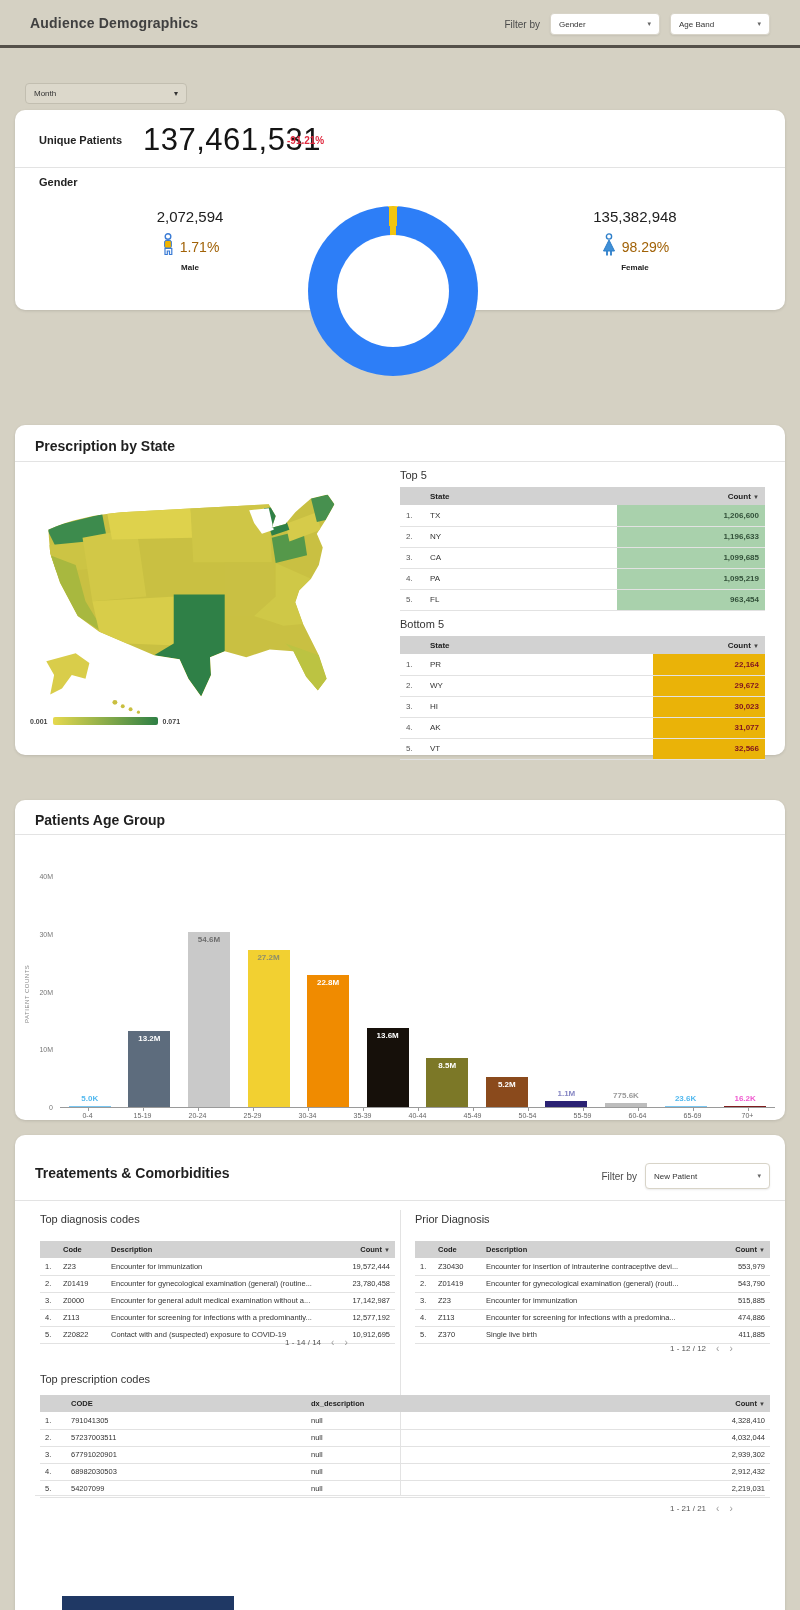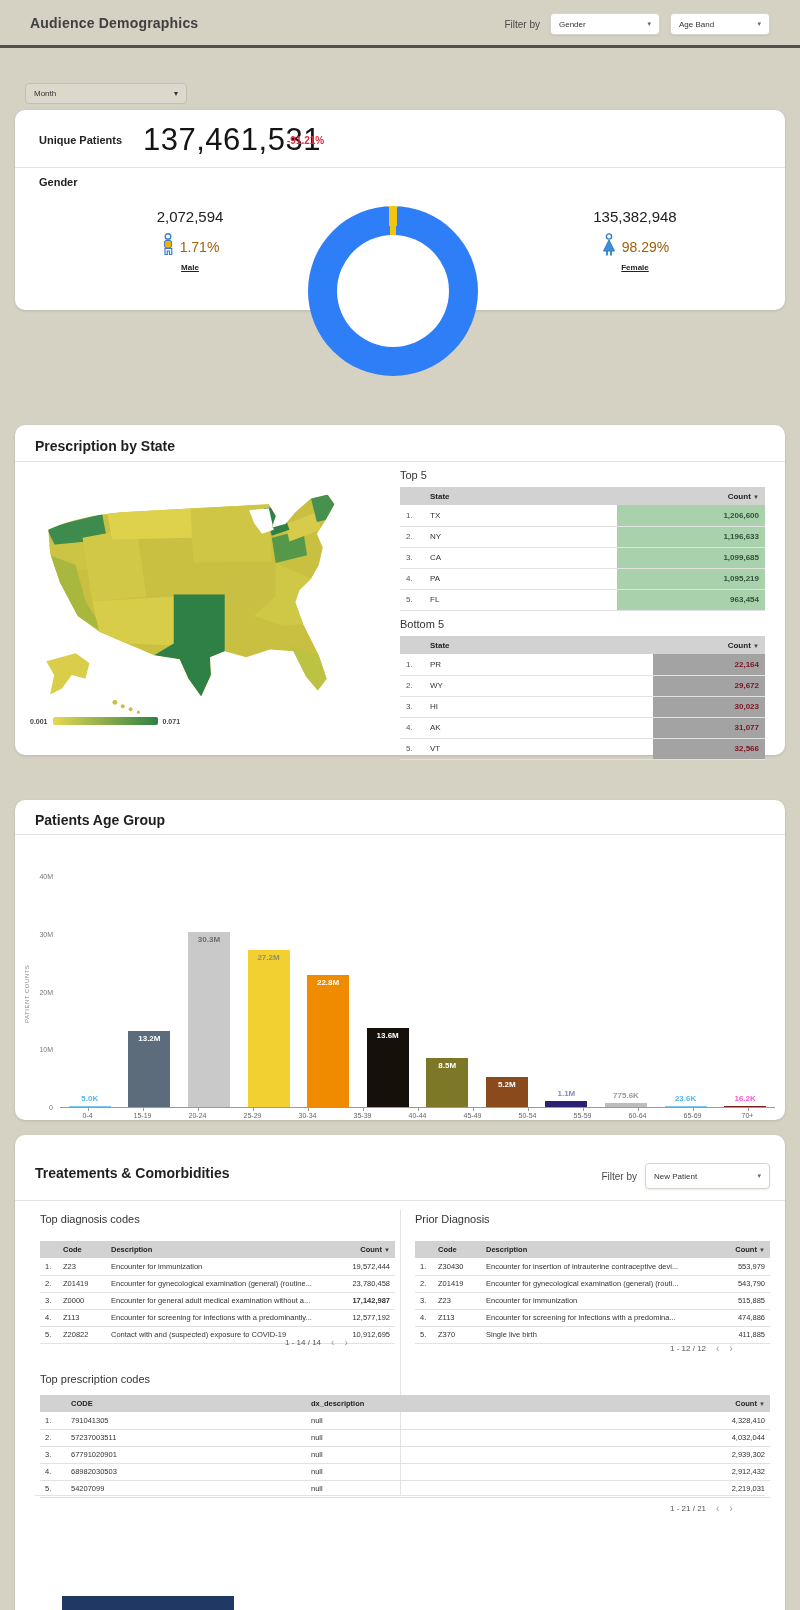--- a/index.html
+++ b/index.html
@@ -32,21 +32,21 @@
   #card-patients { top:110px; height:200px; }
   .up-label { position:absolute; top:24px; left:24px; font-size:11px; font-weight:bold; color:#222; }
   .up-value { position:absolute; top:12px; left:128px; font-size:31px; color:#141414; letter-spacing:.5px; }
   .up-delta { position:absolute; top:25px; left:272px; font-size:10px; font-weight:bold; color:#e0293e; }
   .gender-label { position:absolute; top:66px; left:24px; font-size:11px; font-weight:bold; color:#222; }
 
   .gstat { position:absolute; width:160px; text-align:center; }
   .gstat .cnt { font-size:15px; color:#202020; }
   .gstat .row2 { display:flex; align-items:center; justify-content:center; gap:5px; margin-top:8px; }
   .gstat .pct { font-size:14px; color:#a16207; }
-  .gstat .glabel { font-size:8px; font-weight:bold; color:#222; margin-top:2px;text-decoration:underline; }
+  .gstat .glabel { font-size:8px; font-weight:bold; color:#222; margin-top:2px; }
   #male-stat { top:98px; left:95px; }
   #female-stat { top:98px; left:540px; }
 
   .donut { position:absolute; top:96px; left:293px; width:170px; height:170px; border-radius:50%; }
   .donut .hole { position:absolute; top:29px; left:29px; width:112px; height:112px; background:#fff; border-radius:50%; }
 
   
   #card-state { top:425px; height:330px; }
   #card-state .card-title { position:absolute; top:13px; left:20px; }
   .map-wrap { position:absolute; top:44px; left:10px; width:380px; height:250px; }
@@ -56,21 +56,21 @@
 
   .st-block { position:absolute; left:385px; width:380px; }
   .st-title { font-size:11px; color:#333; margin-bottom:6px; }
   table.mini { border-collapse:collapse; width:365px; font-size:8px; color:#333; }
   table.mini th { background:#d2d2d2; font-weight:bold; text-align:left; height:18px; padding:0 6px; font-size:8px; color:#222; }
   table.mini th.r, table.mini td.r { text-align:right; }
   table.mini td { height:21px; border-bottom:1px solid #e2e2e2; padding:0 6px; }
   td.idx { width:24px; color:#555; }
   td.cnt { text-align:right; font-weight:bold; }
   .cnt.green { background:#a9d1ac; color:#33513a; width:148px; }
-  .cnt.red { background:#a3a3a3; color:#7e1222; width:112px;margin-top:20px; }
+  .cnt.red { background:#eab308; color:#7e1222; width:112px;margin-top:20px; }
   .sort-caret { font-size:6px; color:#444; }
 
   
   #card-age { top:800px; height:320px; }
   #card-age .card-title { position:absolute; top:12px; left:20px; }
   .yaxis-title { position:absolute; left:-28px; top:180px; font-size:6px; color:#888; transform:rotate(-90deg); width:80px; letter-spacing:.5px; }
   .ytick { position:absolute; left:8px; width:30px; text-align:right; font-size:7px; color:#777; }
   .plot { position:absolute; left:45px; top:77px; width:715px; height:231px; border-bottom:1px solid #9a9a9a; display:flex; align-items:flex-end; }
   .slot { flex:1; position:relative; height:100%; display:flex; align-items:flex-end; justify-content:center; }
   .bar { width:42px; position:relative; }
@@ -305,21 +305,21 @@
             <div class="bar-label" style="color: rgb(82, 185, 239); top: -12px;">5.0K</div>
           </div>
         </div>
         <div class="slot">
           <div class="bar" style="height: 76px; background: rgb(93, 108, 125);">
             <div class="bar-label" style="color: rgb(255, 255, 255); top: 3px;">13.2M</div>
           </div>
         </div>
         <div class="slot">
           <div class="bar" style="height: 175px; background: rgb(201, 201, 201);">
-            <div class="bar-label" style="color: rgb(110, 110, 110); top: 3px;">30.3M</div>
+            <div class="bar-label" style="color: rgb(110, 110, 110); top: 3px;">54.6M</div>
           </div>
         </div>
         <div class="slot">
           <div class="bar" style="height: 157px; background: rgb(242, 208, 49);">
             <div class="bar-label" style="color: rgb(142, 142, 106); top: 3px;">27.2M</div>
           </div>
         </div>
         <div class="slot">
           <div class="bar" style="height: 132px; background: rgb(240, 139, 0);">
             <div class="bar-label" style="color: rgb(255, 255, 255); top: 3px;">22.8M</div>
@@ -422,21 +422,21 @@
           <tr>
             <td>2.</td>
       <td>Z01419</td>
       <td>Encounter for gynecological examination (general) (routine...</td>
       <td class="r" style="font-weight:normal">23,780,458</td>
           </tr>
           <tr>
             <td>3.</td>
       <td>Z0000</td>
       <td>Encounter for general adult medical examination without a...</td>
-      <td class="r" style="font-weight:bold">17,142,987</td>
+      <td class="r" style="font-weight:normal">17,142,987</td>
           </tr>
           <tr>
             <td>4.</td>
       <td>Z113</td>
       <td>Encounter for screening for infections with a predominantly...</td>
       <td class="r" style="font-weight:normal">12,577,192</td>
           </tr>
           <tr>
             <td>5.</td>
       <td>Z20822</td>

